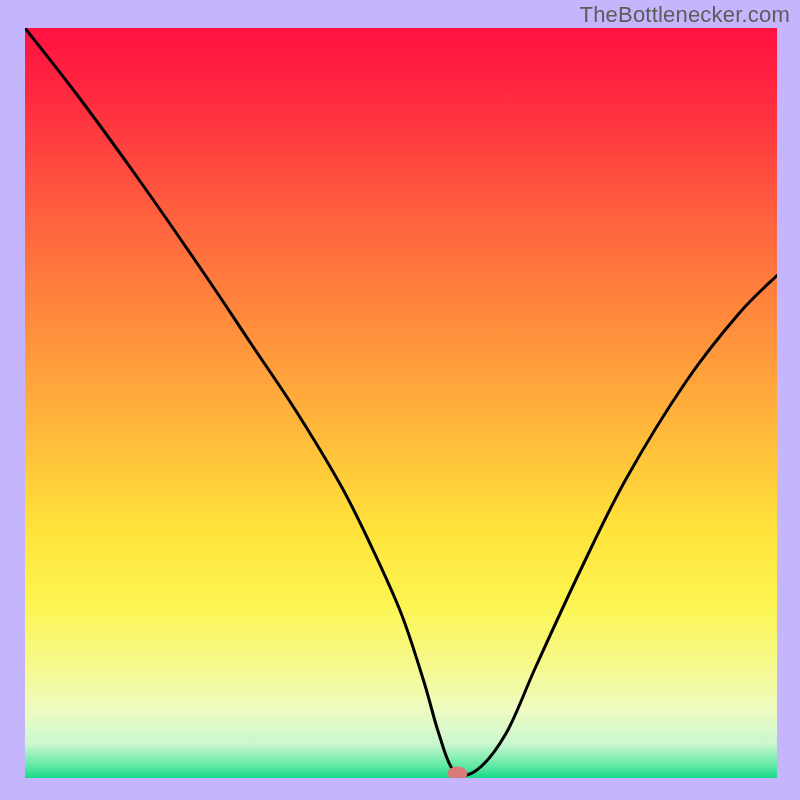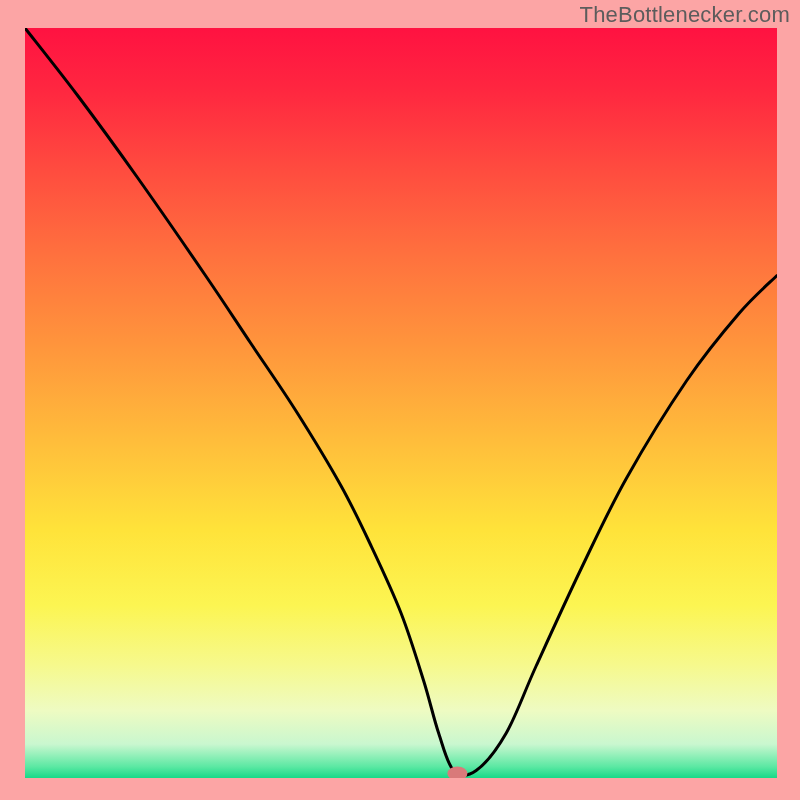--- a/index.html
+++ b/index.html
@@ -7,21 +7,21 @@
     padding: 0;
     width: 800px;
     height: 800px;
     overflow: hidden;
     background: #000;
     font-family: Arial, Helvetica, sans-serif;
   }
   .frame {
     width: 800px;
     height: 800px;
-    background: #fca5a5;
+    background: #c4b5fd;
     position: relative;
   }
   .attribution {
     position: absolute;
     top: 2px;
     right: 10px;
     color: #5c5c5c;
     font-size: 22px;
     letter-spacing: 0.2px;
   }

